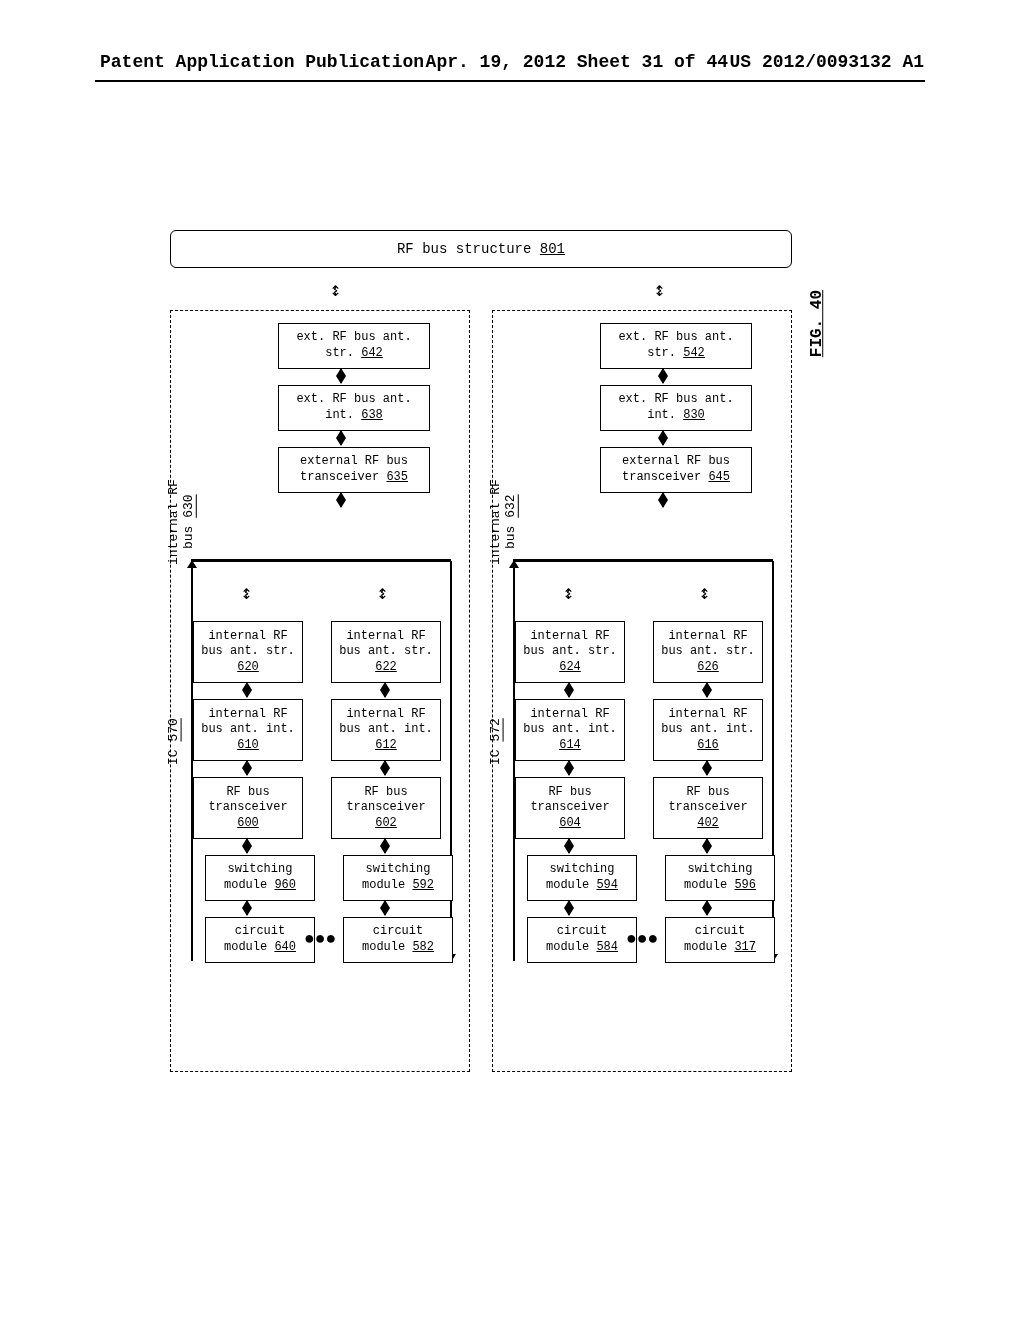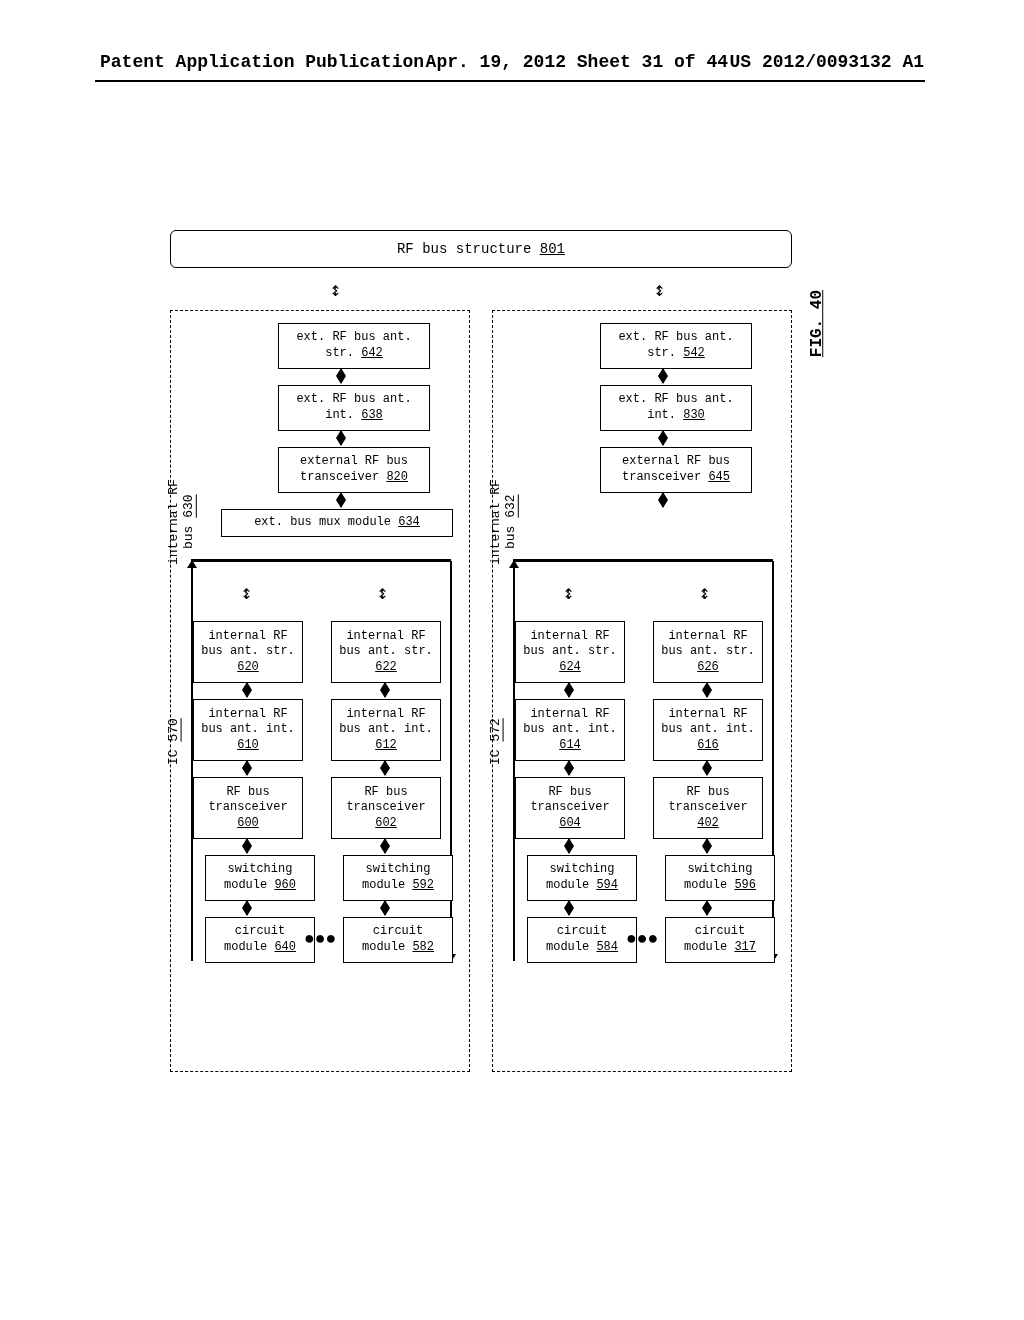--- a/index.html
+++ b/index.html
@@ -181,26 +181,23 @@
           <div><span>str.</span> <span class="u">642</span></div>
       </div>
       <div class="arrow-v" style="left:169px;top:58px;height:14px;"></div>
       <div class="box w-wide h1" style="top:74px;">
         <div><span>ext. RF bus ant.</span></div>
           <div><span>int.</span> <span class="u">638</span></div>
       </div>
       <div class="arrow-v" style="left:169px;top:120px;height:14px;"></div>
       <div class="box w-wide h1" style="top:136px;">
         <div><span>external RF bus</span></div>
-          <div><span>transceiver</span> <span class="u">820</span></div>
+          <div><span>transceiver</span> <span class="u">635</span></div>
       </div>
       <div class="arrow-v" style="left:169px;top:182px;height:14px;"></div>
-      <div class="box" style="top:198px;left:50px;width:230px;height:26px;">
-        <div><span>ext. bus mux module</span> <span class="u">634</span></div>
-      </div>
 
       <div class="thick-line" style="top:248px;left:20px;width:260px;"></div>
       <div class="side-arrow up" style="left:20px;top:250px;height:400px;"></div>
       <div class="side-arrow down" style="left:279px;top:250px;height:400px;"></div>
 
       <div class="arrow-wavy" style="left:70px;top:270px;">↭</div>
       <div class="arrow-wavy" style="left:206px;top:270px;">↭</div>
 
       <div class="box col-a h2" style="top:310px;">
           <div>internal RF</div>

